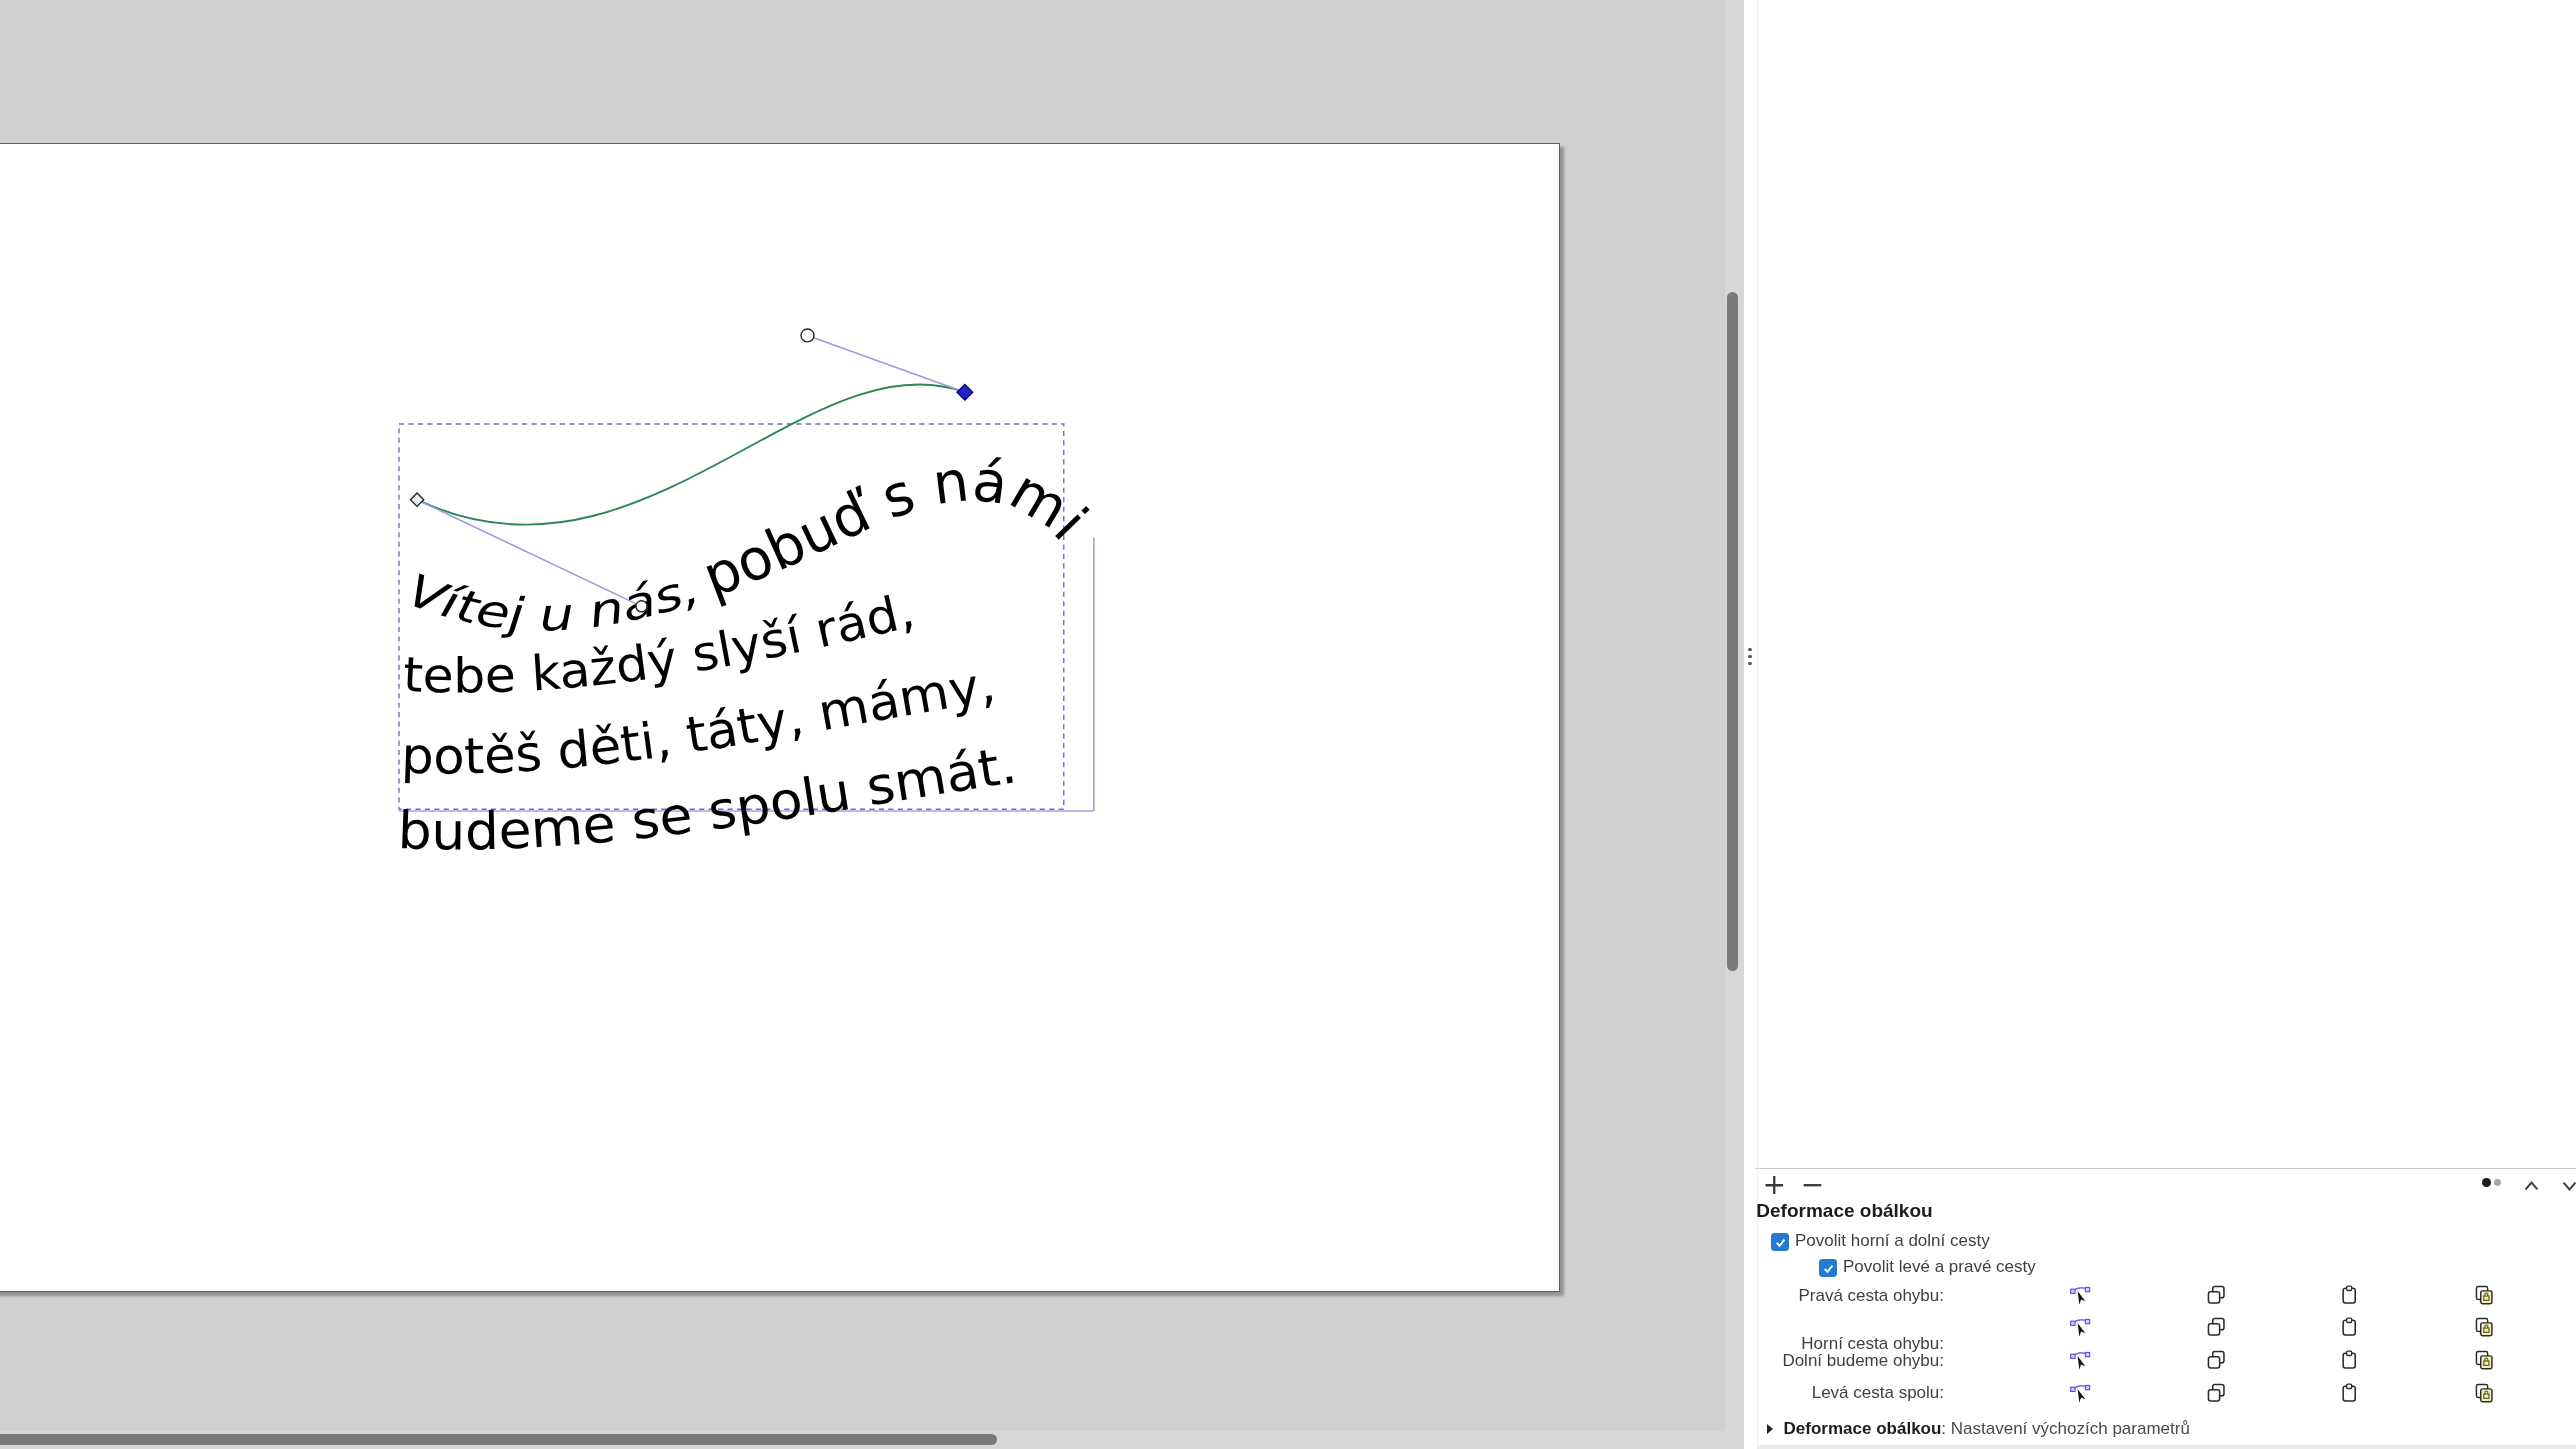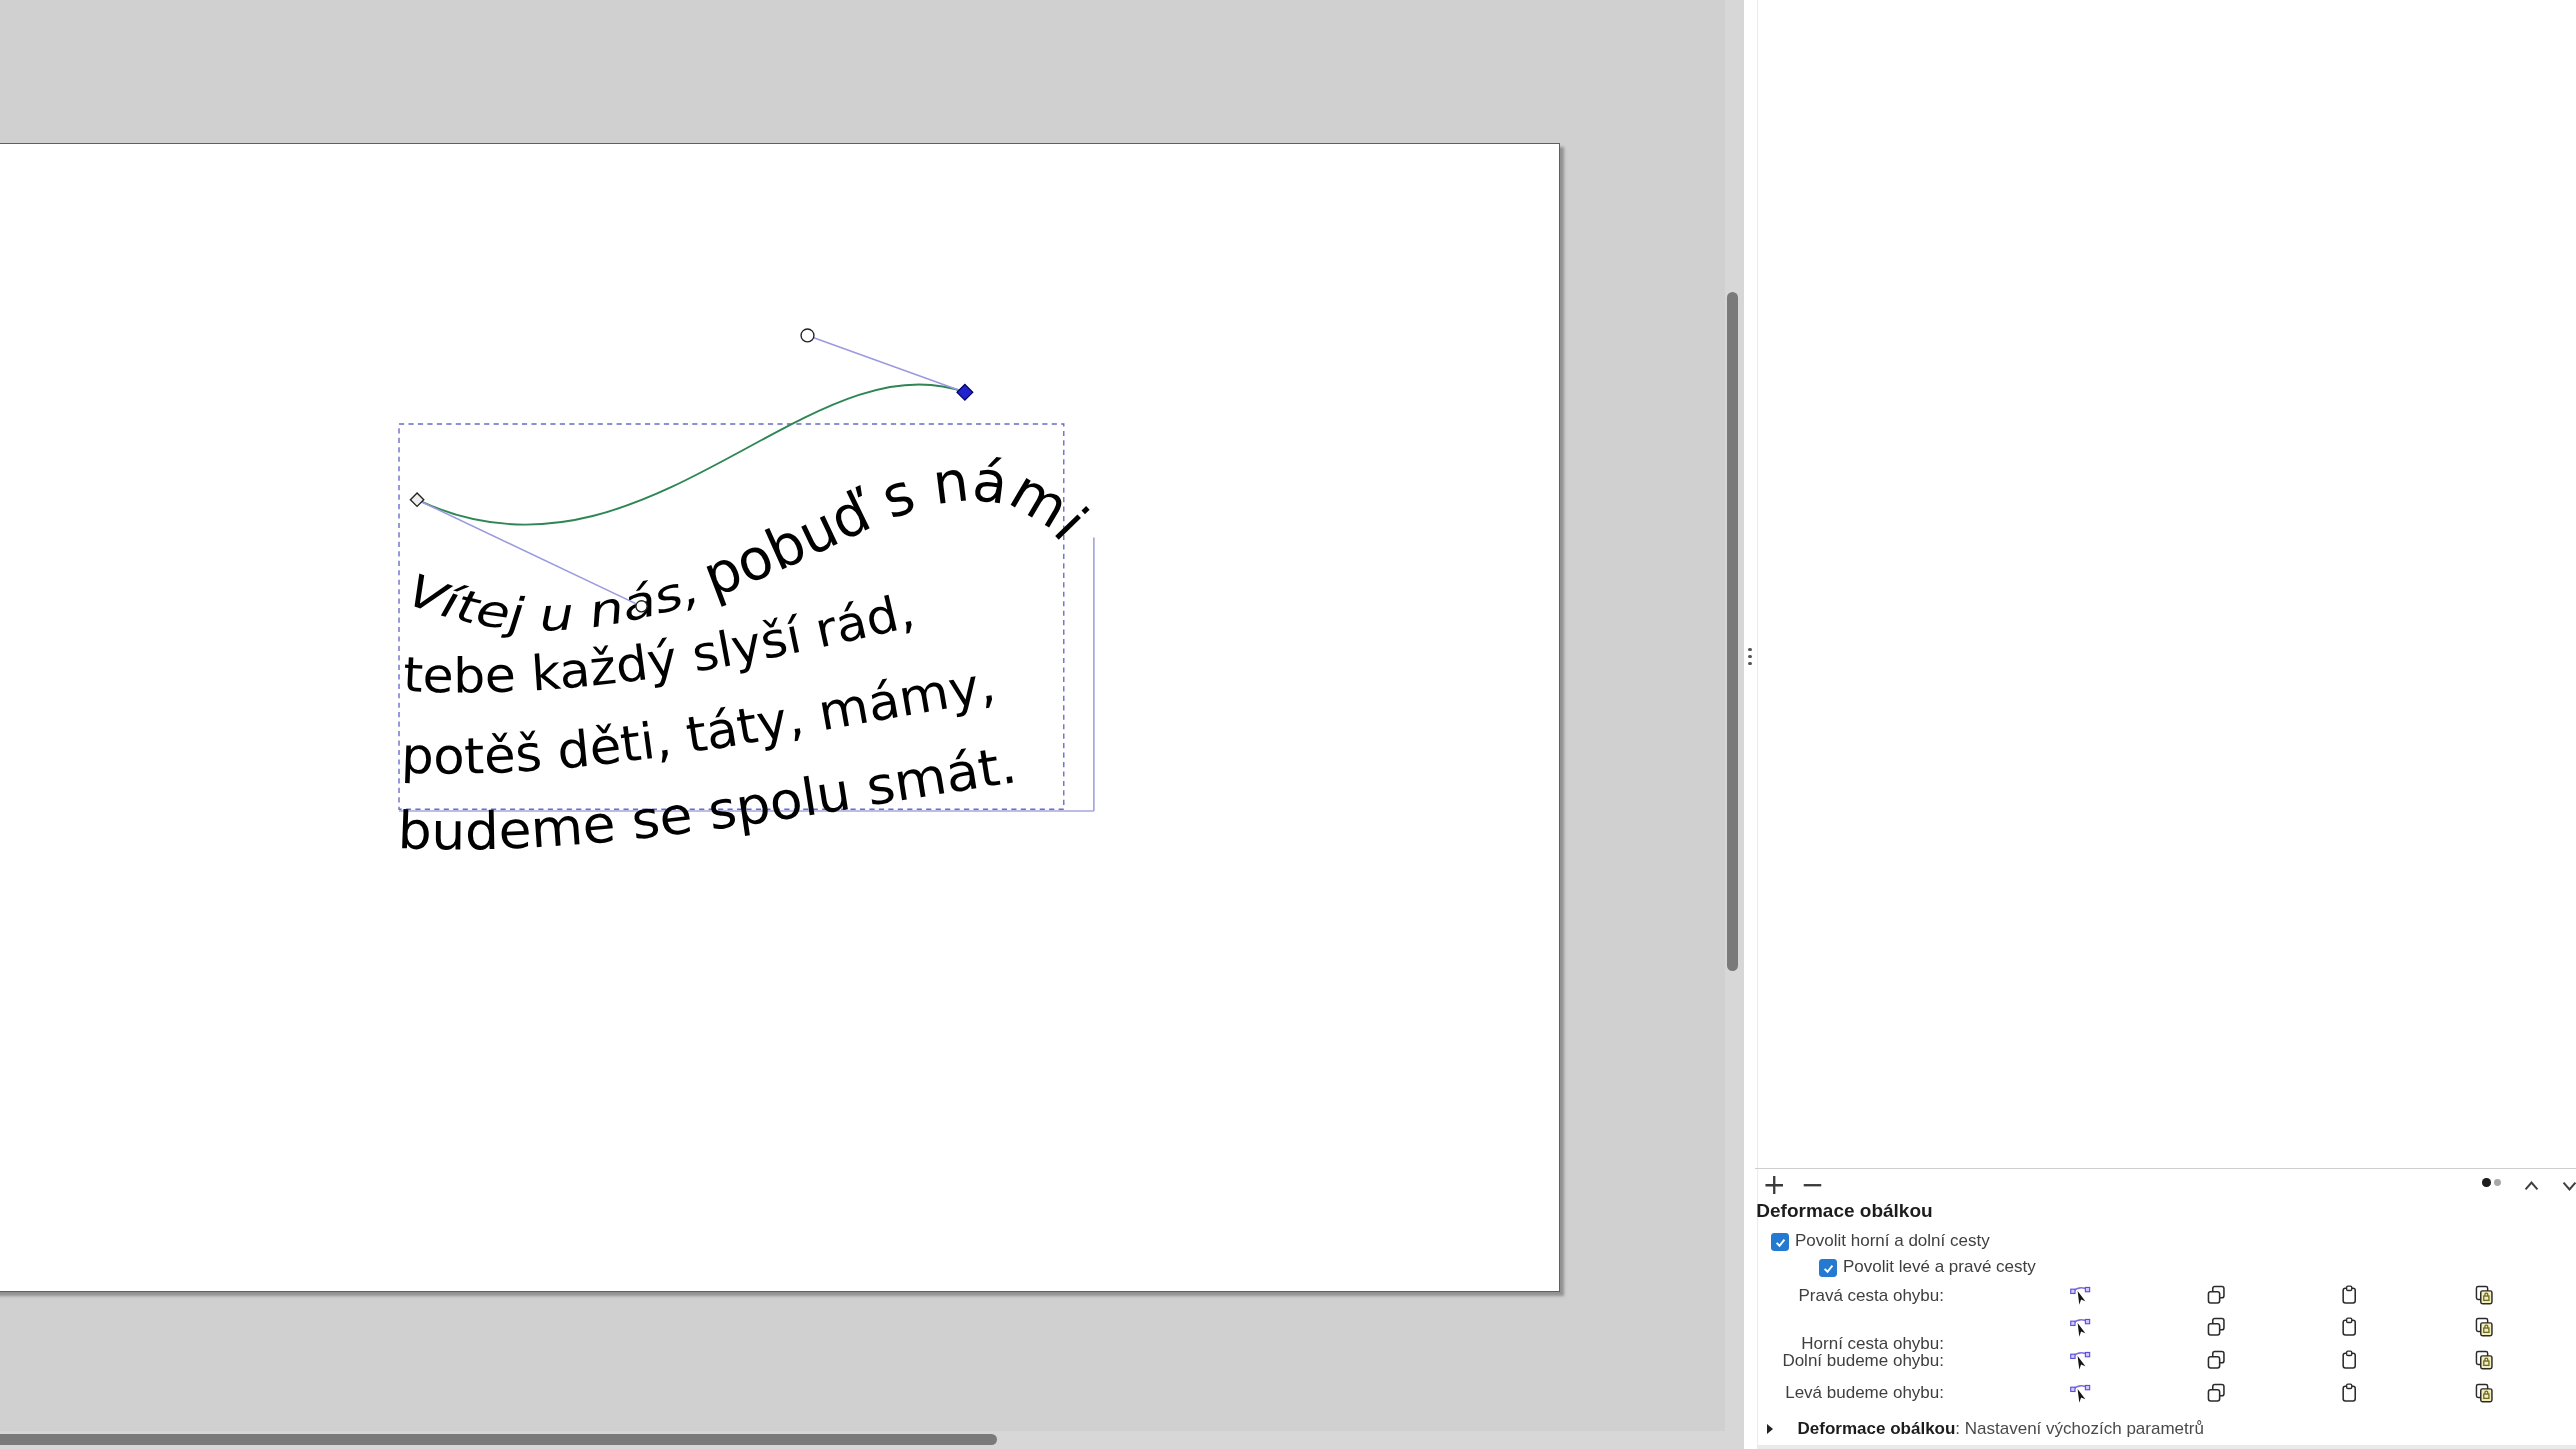--- a/index.html
+++ b/index.html
@@ -31,21 +31,21 @@
   .dots-btn{position:absolute;top:1178px;display:flex;align-items:center;gap:3.4px;}
   .dot-a{width:8.6px;height:8.6px;border-radius:50%;background:#1d1d1d;}
   .dot-b{width:6.9px;height:6.9px;border-radius:50%;background:#a8a8a8;}
   .chev{position:absolute;top:1180px;width:17px;height:12px;}
   .lpe-title{position:absolute;left:-1.7px;top:1200px;font-size:19px;font-weight:bold;color:#1c1c1c;}
   .cb-row{position:absolute;left:13px;display:flex;align-items:flex-end;gap:6px;}
   .cb-box{width:18px;height:18px;border-radius:3.4px;background:#2479d0;display:flex;align-items:center;justify-content:center;flex:0 0 auto;}
   .cb-label{font-size:17px;color:#3f3f3f;}
   .path-row-label{position:absolute;width:186px;text-align:right;font-size:17px;color:#3f3f3f;}
   .row-icon{position:absolute;width:22.4px;height:22.4px;}
-  .expander{position:absolute;left:8.6px;top:1419px;display:flex;align-items:center;gap:25px;}
+  .expander{position:absolute;left:8.6px;top:1419px;display:flex;align-items:center;gap:11px;}
   .exp-tri{width:0;height:0;border-left:6.9px solid #222;border-top:5.2px solid transparent;border-bottom:5.2px solid transparent;}
   .exp-text{font-size:17px;color:#4a4a4a;}
   .exp-text b{color:#1c1c1c;}
   .panel-bottom-strip{position:absolute;left:0;top:1445px;width:819px;height:4.3px;background:#eaeaea;}
 </style>
 </head>
 <body>
 
 <div class="canvas-area">
   <div class="page"></div>
@@ -134,21 +134,21 @@
       <svg width="13" height="13" viewBox="0 0 20 20">
         <polyline points="4,10.5 8.5,15 16,5.5" fill="none" stroke="#fff" stroke-width="3"></polyline>
       </svg>
     </span>
     <span class="cb-label">Povolit levé a pravé cesty</span>
   </div>
 
   <div class="path-row-label" style="top:1334px;">Horní cesta ohybu:</div>
   <div class="path-row-label" style="top:1286px;">Pravá cesta ohybu:</div>
   <div class="path-row-label" style="top:1351px;">Dolní budeme ohybu:</div>
-  <div class="path-row-label" style="top:1383px;">Levá budeme ohybu:</div>
+  <div class="path-row-label" style="top:1383px;">Levá cesta spolu:</div>
 
   <svg class="row-icon" style="left:311px;top:1284px;" viewBox="0 0 26 26">
     <path d="M4 9 Q13 1 22 7" fill="none" stroke="#7b6fe0" stroke-width="1.8"></path>
     <rect x="2" y="6" width="5" height="5" fill="#cfc8ff" stroke="#5a4fd0" stroke-width="1.3"></rect>
     <rect x="19" y="4" width="5" height="5" fill="#cfc8ff" stroke="#5a4fd0" stroke-width="1.3"></rect>
     <polygon points="10,8 19,20 14,18 12,24" fill="#141414"></polygon>
   </svg>
   <svg class="row-icon" style="left:311px;top:1316px;" viewBox="0 0 26 26">
     <path d="M4 9 Q13 1 22 7" fill="none" stroke="#7b6fe0" stroke-width="1.8"></path>
     <rect x="2" y="6" width="5" height="5" fill="#cfc8ff" stroke="#5a4fd0" stroke-width="1.3"></rect>

